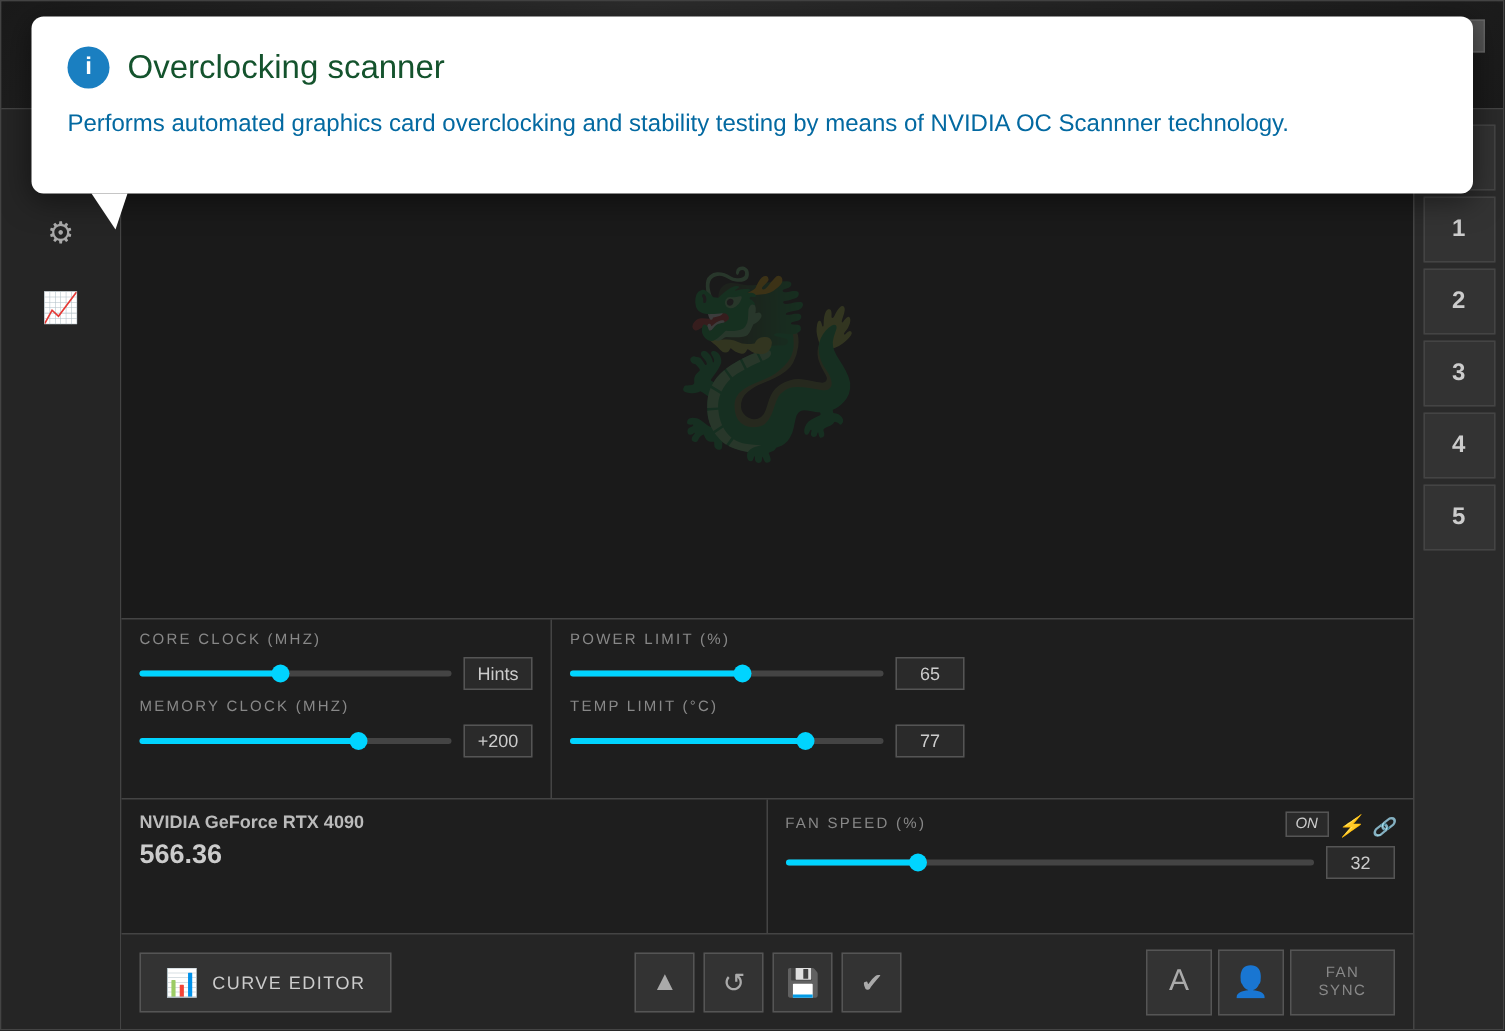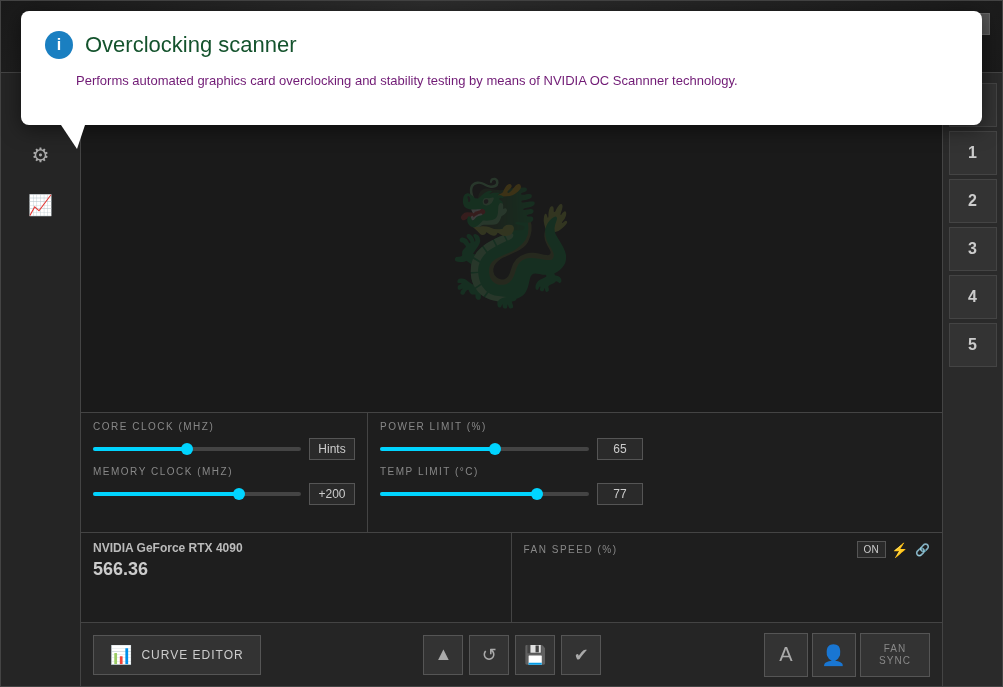--- a/index.html
+++ b/index.html
@@ -221,24 +221,23 @@
       flex-shrink: 0;
     }
 
     .tooltip-title {
       color: #14532d;
       font-size: 22px;
       font-weight: 400;
     }
 
     .tooltip-body {
-      color: #701a75;
-      font-size: 13px;
+      color: #0369a1;
+      font-size: 16px;
       line-height: 1.5;
-      margin-left: 31px;
     }
 
     .tooltip-body p { margin-bottom: 10px; }
 
     .controls-grid {
       display: grid;
       grid-template-columns: 1fr 1fr 1fr;
       border-top: 1px solid #444;
       height: 120px;
     }
@@ -399,22 +398,23 @@
       justify-content: center;
       cursor: pointer;
       color: #888;
       font-size: 10px;
       letter-spacing: 1px;
       line-height: 1.2;
     }
 
     .on-off-row {
       display: flex;
-      align-items: center;
+      align-items: flex-end;
       gap: 6px;
+      font-style: italic;
     }
 
     .toggle-on {
       background: #2a2a2a;
       border: 1px solid #555;
       padding: 2px 6px;
       color: #ccc;
       font-size: 10px;
     }
 
@@ -508,20 +508,27 @@
         </div>
 
         <div class="fan-info">
           <div style="display:flex; align-items:center; justify-content:space-between; margin-bottom:6px;">
             <div class="control-label">FAN SPEED (%)</div>
             <div class="on-off-row">
               <div class="toggle-on">ON</div>
               <span class="lightning-icon">⚡</span>
               <span style="color:#aaa; font-size:12px;">🔗</span>
             </div>
+          </div>
+          <div class="slider-row">
+            <div class="slider-track">
+              <div class="slider-fill" style="width:25%;"></div>
+              <div class="slider-thumb" style="left:25%;"></div>
+            </div>
+            <div class="value-box">32</div>
           </div>
         </div>
       </div>
 
       <div class="bottom-toolbar">
         <div class="curve-editor-btn">
           <span style="font-size:18px;">📊</span>
           <span>CURVE EDITOR</span>
         </div>
 

